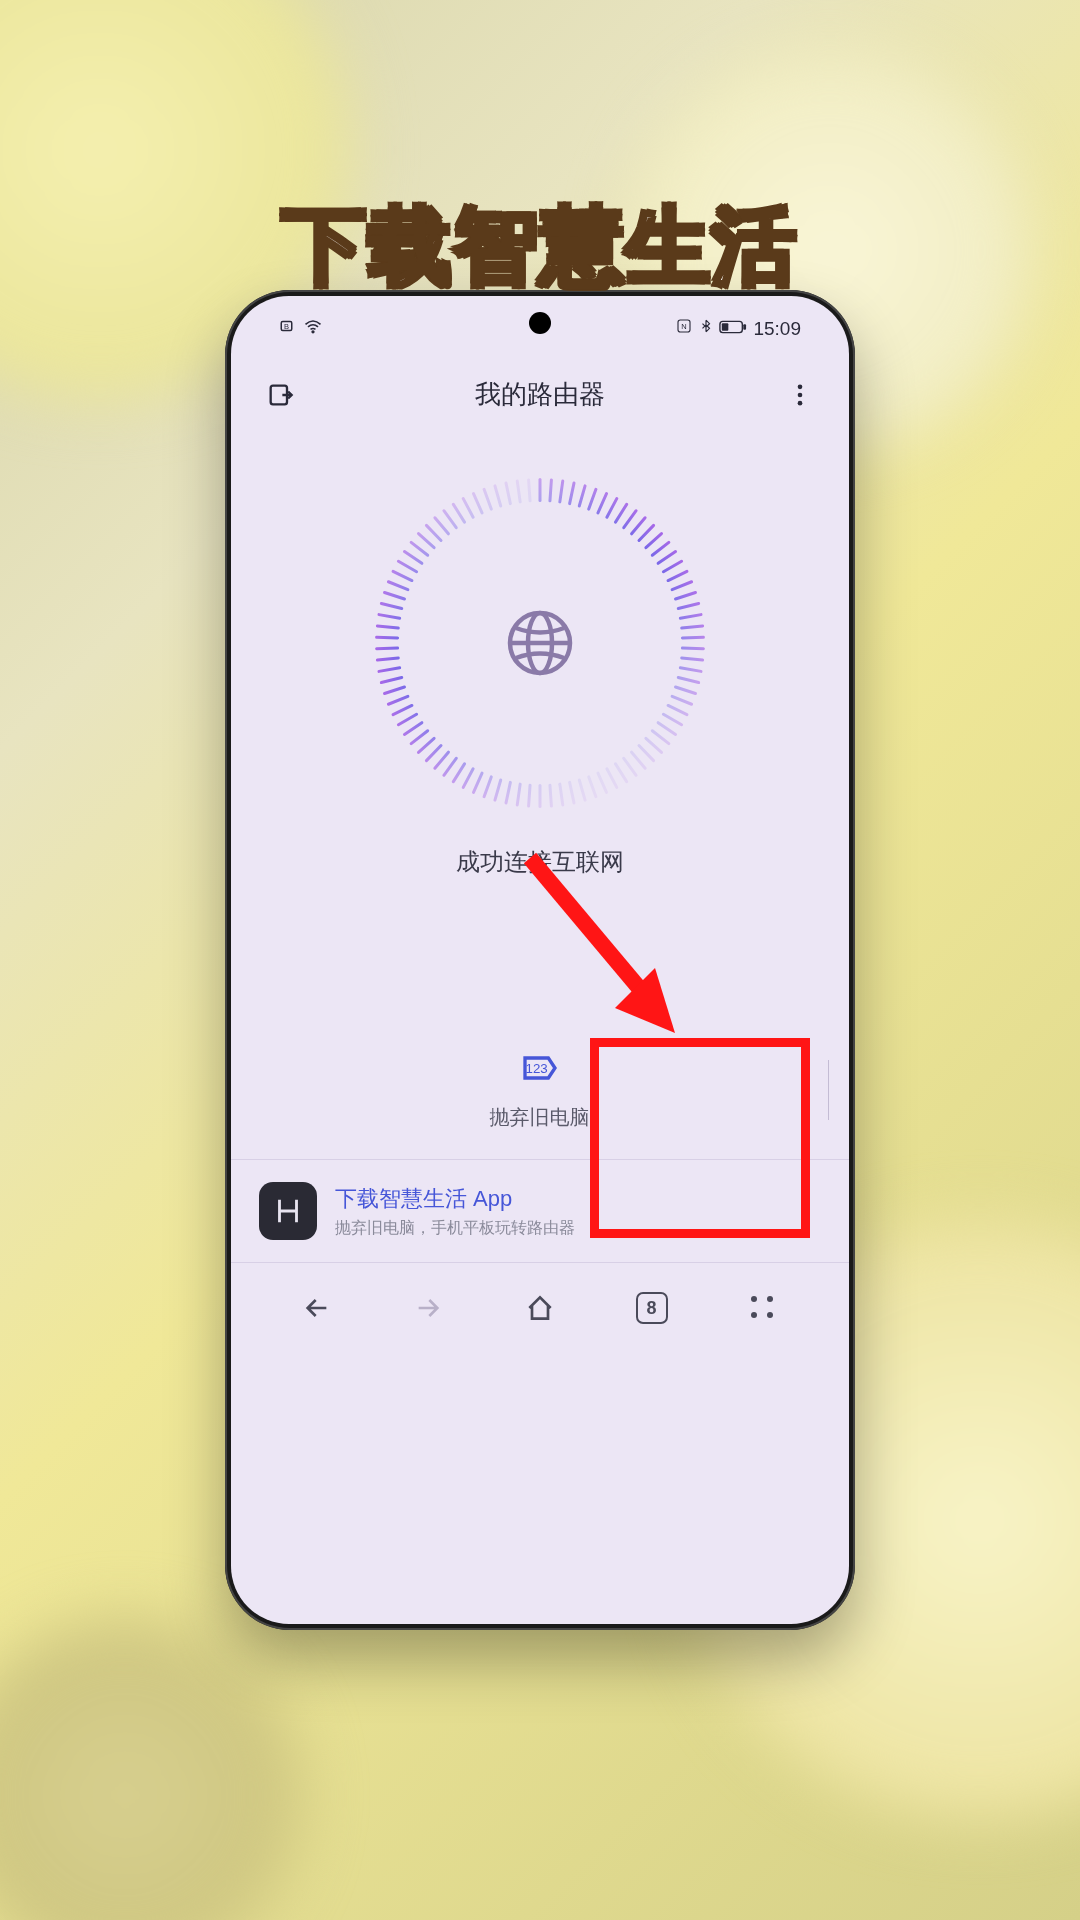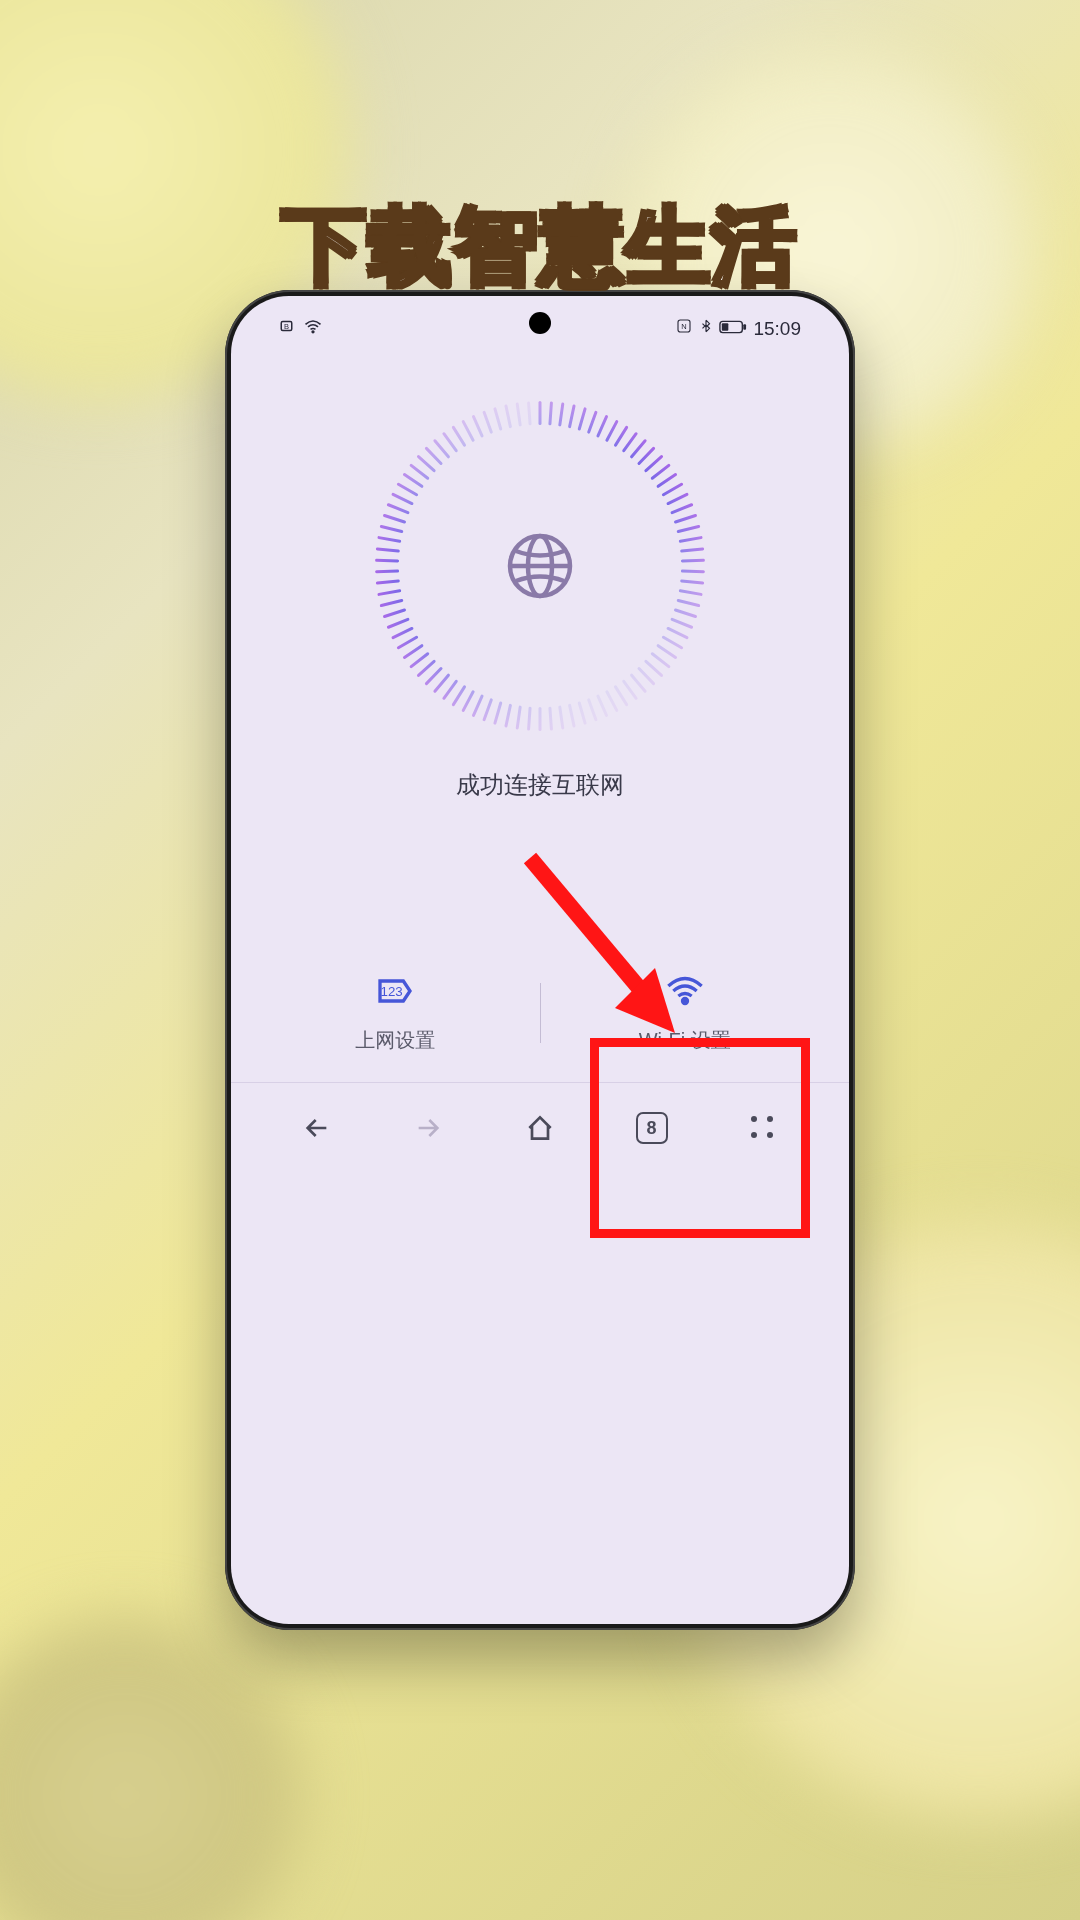--- a/index.html
+++ b/index.html
@@ -294,20 +294,36 @@
           <svg width="28" height="16" viewBox="0 0 30 16">
               <rect x="1" y="2" width="24" height="12" rx="3" fill="none" stroke="currentColor" stroke-width="1.5"></rect>
               <rect x="26" y="5" width="3" height="6" rx="1" fill="currentColor"></rect>
               <rect x="3" y="4" width="7" height="8" rx="1" fill="currentColor"></rect>
             </svg>
         </span>
         <span>15:09</span>
       </div>
     </div>
 
+    <div class="app-header">
+      <div class="header-icon exit-icon">
+        <svg viewBox="0 0 24 24" fill="none" stroke="currentColor" stroke-width="2">
+          <rect x="4" y="4" width="14" height="16" rx="2"></rect>
+          <path d="M14 12 L22 12 M19 9 L22 12 L19 15"></path>
+        </svg>
+      </div>
+      <div class="page-title">我的路由器</div>
+      <div class="header-icon menu-dots">
+        <svg viewBox="0 0 24 24" fill="currentColor">
+          <circle cx="12" cy="5" r="2"></circle>
+            <circle cx="12" cy="12" r="2"></circle>
+            <circle cx="12" cy="19" r="2"></circle>
+        </svg>
+      </div>
+    </div>
 
     <div class="dial-container">
       <div class="dial">
         <div class="dial-ticks" id="ticks">
             <div class="tick" style="transform: translate(-50%, -165px) rotate(0deg); opacity: 0.55;"></div>
             <div class="tick" style="transform: translate(-50%, -165px) rotate(4deg); opacity: 0.6;"></div>
             <div class="tick" style="transform: translate(-50%, -165px) rotate(8deg); opacity: 0.66;"></div>
             <div class="tick" style="transform: translate(-50%, -165px) rotate(12deg); opacity: 0.71;"></div>
             <div class="tick" style="transform: translate(-50%, -165px) rotate(16deg); opacity: 0.76;"></div>
             <div class="tick" style="transform: translate(-50%, -165px) rotate(20deg); opacity: 0.8;"></div>
@@ -410,36 +426,36 @@
     </div>
 
     <div class="options-row">
       <div class="option">
         <div class="option-icon">
           <svg viewBox="0 0 24 24" fill="none" stroke="currentColor" stroke-width="2">
             <path d="M3 6 L17 6 L21 12 L17 18 L3 18 Z"></path>
             <text x="10" y="15" font-size="8" fill="currentColor" text-anchor="middle" stroke="none">123</text>
           </svg>
         </div>
-        <div class="option-label">上网设置</div>
+        <div class="option-label">抛弃旧电脑</div>
       </div>
       <div class="option-divider"></div>
-      <div class="option">
-        <div class="option-icon">
-          <svg viewBox="0 0 24 24" fill="none" stroke="currentColor" stroke-width="2">
-            <path d="M2 9 Q12 0 22 9"></path>
-            <path d="M5 12 Q12 6 19 12"></path>
-            <path d="M8 15 Q12 12 16 15"></path>
-            <circle cx="12" cy="18" r="1.5" fill="currentColor"></circle>
-          </svg>
-        </div>
-        <div class="option-label">Wi-Fi 设置</div>
-      </div>
-    </div>
-
+    </div>
+
+    <div class="promo">
+      <div class="promo-icon">
+        <svg width="34" height="34" viewBox="0 0 24 24" fill="none" stroke="currentColor" stroke-width="2">
+            <path d="M6 4 L6 20 M18 4 L18 20 M6 12 L18 12"></path>
+          </svg>
+      </div>
+      <div class="promo-text">
+        <div class="promo-title">下载智慧生活 App</div>
+        <div class="promo-sub">抛弃旧电脑，手机平板玩转路由器</div>
+      </div>
+    </div>
 
     <div class="browser-nav">
       <div class="nav-btn">
         <svg viewBox="0 0 24 24" fill="none" stroke="currentColor" stroke-width="2">
             <path d="M19 12 L5 12 M11 6 L5 12 L11 18"></path>
           </svg>
       </div>
       <div class="nav-btn disabled">
         <svg viewBox="0 0 24 24" fill="none" stroke="currentColor" stroke-width="2">
             <path d="M5 12 L19 12 M13 6 L19 12 L13 18"></path>

